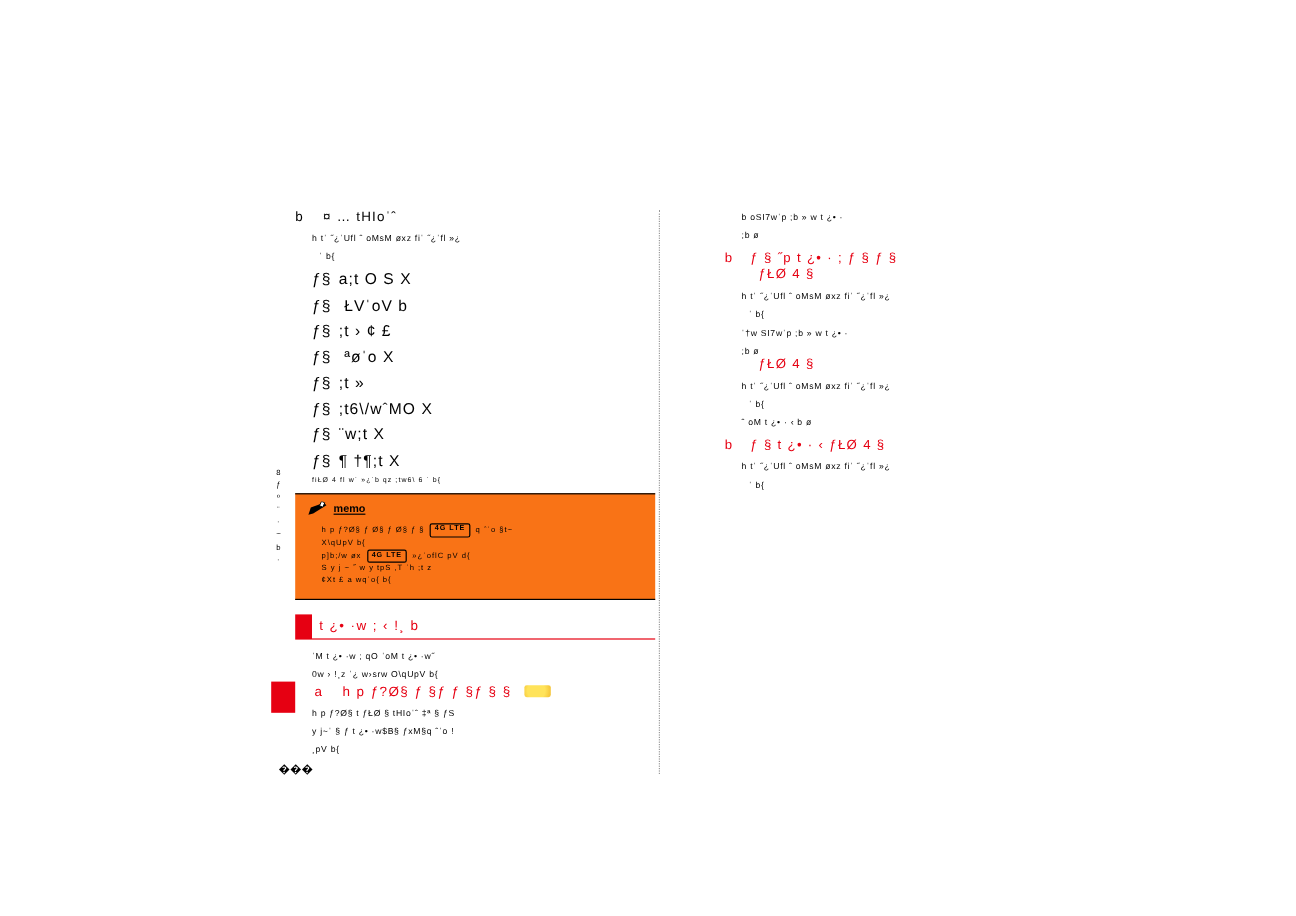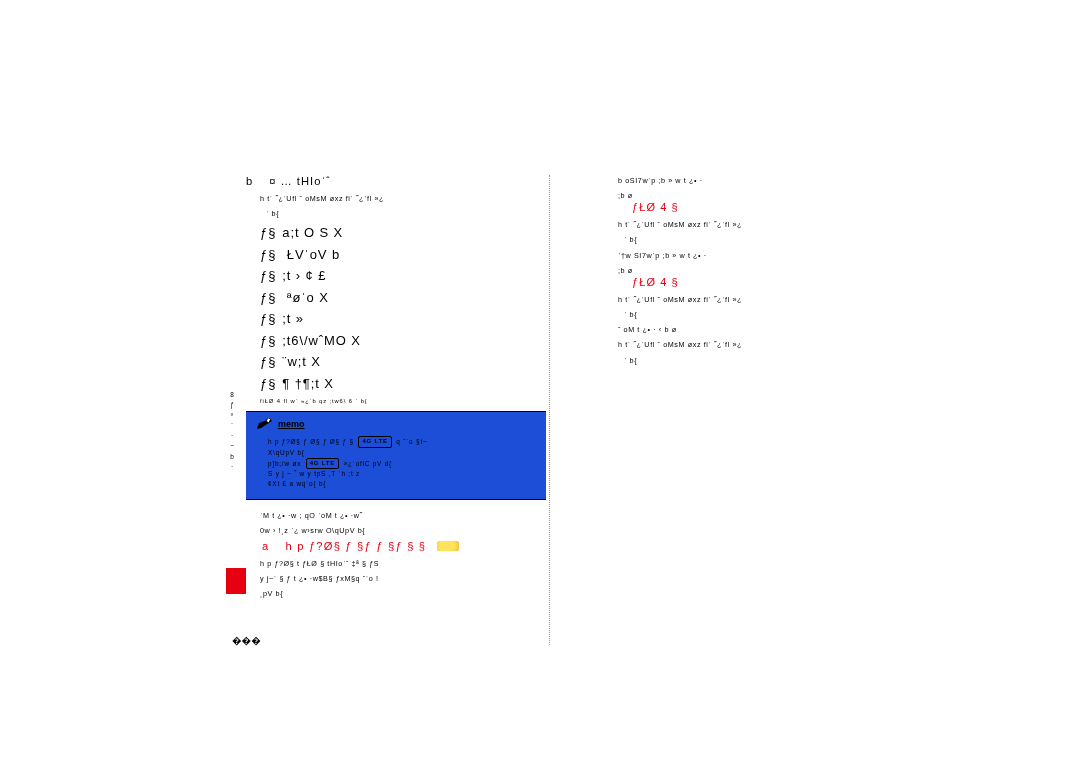--- a/index.html
+++ b/index.html
@@ -19,21 +19,21 @@
   .body{font-size:7.2px;color:#000;line-height:1.55;letter-spacing:.6px;
     margin:0 0 4px 14px}
   .bodyR{font-size:7.2px;color:#000;line-height:1.55;letter-spacing:.6px;
     margin:0 0 4px 14px}
   .li{font-size:13px;color:#000;line-height:1.5;letter-spacing:.9px;
     margin:0 0 2px 14px}
   .li::before{content:"ƒ§";margin-right:6px}
   .small{font-size:5.8px;color:#000;line-height:1.4;letter-spacing:.9px;
     margin:4px 0 6px 14px}
   .memo{margin:6px 0 10px 0;border-top:1px solid #000;border-bottom:1px solid #000;
-    background:#1d4ed8;padding:6px 4px 10px 10px}
+    background:#f97316;padding:6px 4px 10px 10px}
   .memo-h{display:flex;align-items:center;margin-bottom:6px}
   .memo-h svg{margin-right:4px}
   .memo-h b{font-size:9px;text-decoration:underline}
   .memo .txt{font-size:6.4px;line-height:1.55;letter-spacing:.8px;margin-left:12px}
   .badge{display:inline-block;font-size:6px;font-weight:bold;border:1px solid #000;
     padding:0 3px;border-radius:2px;vertical-align:1px;margin:0 2px}
   .sec-head{display:flex;align-items:stretch;margin:12px 0 8px 0}
   .sec-head .bar{width:14px;background:#e60012}
   .sec-head .t{flex:1;border-bottom:1.4px solid #e60012;color:#e60012;
     font-size:11.2px;padding:4px 6px;letter-spacing:1.2px}
@@ -95,46 +95,56 @@
       <div class="txt">   X\qUpV b{</div>
       <div class="txt">
         <span>   p]b;/w øx</span>
         <span class="badge">4G LTE</span>
         <span>»¿ˈoflC pV d{</span>
       </div>
       <div class="txt">   S y  j ~ ˝  w y  tpS ,T ˈh ;t z</div>
       <div class="txt">   ¢Xt   £  a wqˈo{  b{</div>
     </div>
 
+    <div class="sec-head">
+      <div class="bar"></div>
+      <div class="t">t ¿• ·w ; ‹  !¸ b</div>
+    </div>
     <p class="body">ˈM t ¿• ·w ; qO ˈoM  t ¿• ·w˝</p>
     <p class="body">0w ›  !¸z    ˈ¿  w›srw    O\qUpV b{</p>
 
     <p class="red-step">
       <span class="n">a</span><span>h  p   ƒ?Ø§ ƒ  §ƒ  ƒ §ƒ §         §</span>
       <span class="yellow"></span>
     </p>
     <p class="body">h p  ƒ?Ø§ t    ƒŁØ  §   tHIoˈˆ ‡ª §  ƒS</p>
     <p class="body">y j~ˈ §    ƒ t ¿• ·w$B§    ƒxM§q ˆˈo !</p>
     <p class="body">¸pV b{</p>
   </div>
 
   <div class="col right">
     <p class="bodyR">b oSI7wˈp ;b » w t ¿• ·</p>
     <p class="bodyR">;b  ø</p>
 
+    <p class="rh">
+      <span class="n">b</span><span>ƒ §    ˝p t ¿• ·  ;       ƒ  §  ƒ §</span>
+    </p>
     <p class="rh" style="margin-top:-4px;margin-left:28px">ƒŁØ 4 §</p>
     <p class="bodyR">h tˈ ˝¿ˈUfl ˆ oMsM øxz    fiˈ ˝¿ˈfl   »¿</p>
     <p class="bodyR" style="margin-left:20px">ˈ b{</p>
     <p class="bodyR">ˈ†w SI7wˈp ;b » w t ¿• ·</p>
     <p class="bodyR">;b  ø</p>
 
     <p class="rh" style="margin-top:-4px;margin-left:28px">ƒŁØ 4 §</p>
     <p class="bodyR">h tˈ ˝¿ˈUfl ˆ oMsM øxz    fiˈ ˝¿ˈfl   »¿</p>
     <p class="bodyR" style="margin-left:20px">ˈ b{</p>
     <p class="bodyR">ˆ oM  t ¿• · ‹ b  ø</p>
 
+    <p class="rh">
+      <span class="n">b</span><span>ƒ §   t ¿• · ‹        ƒŁØ 4 §</span>
+    </p>
     <p class="bodyR">h tˈ ˝¿ˈUfl ˆ oMsM øxz    fiˈ ˝¿ˈfl   »¿</p>
     <p class="bodyR" style="margin-left:20px">ˈ b{</p>
   </div>
 
   <div class="vline"></div>
   <div class="pgno">���</div>
 </div>
 
 </body></html>

